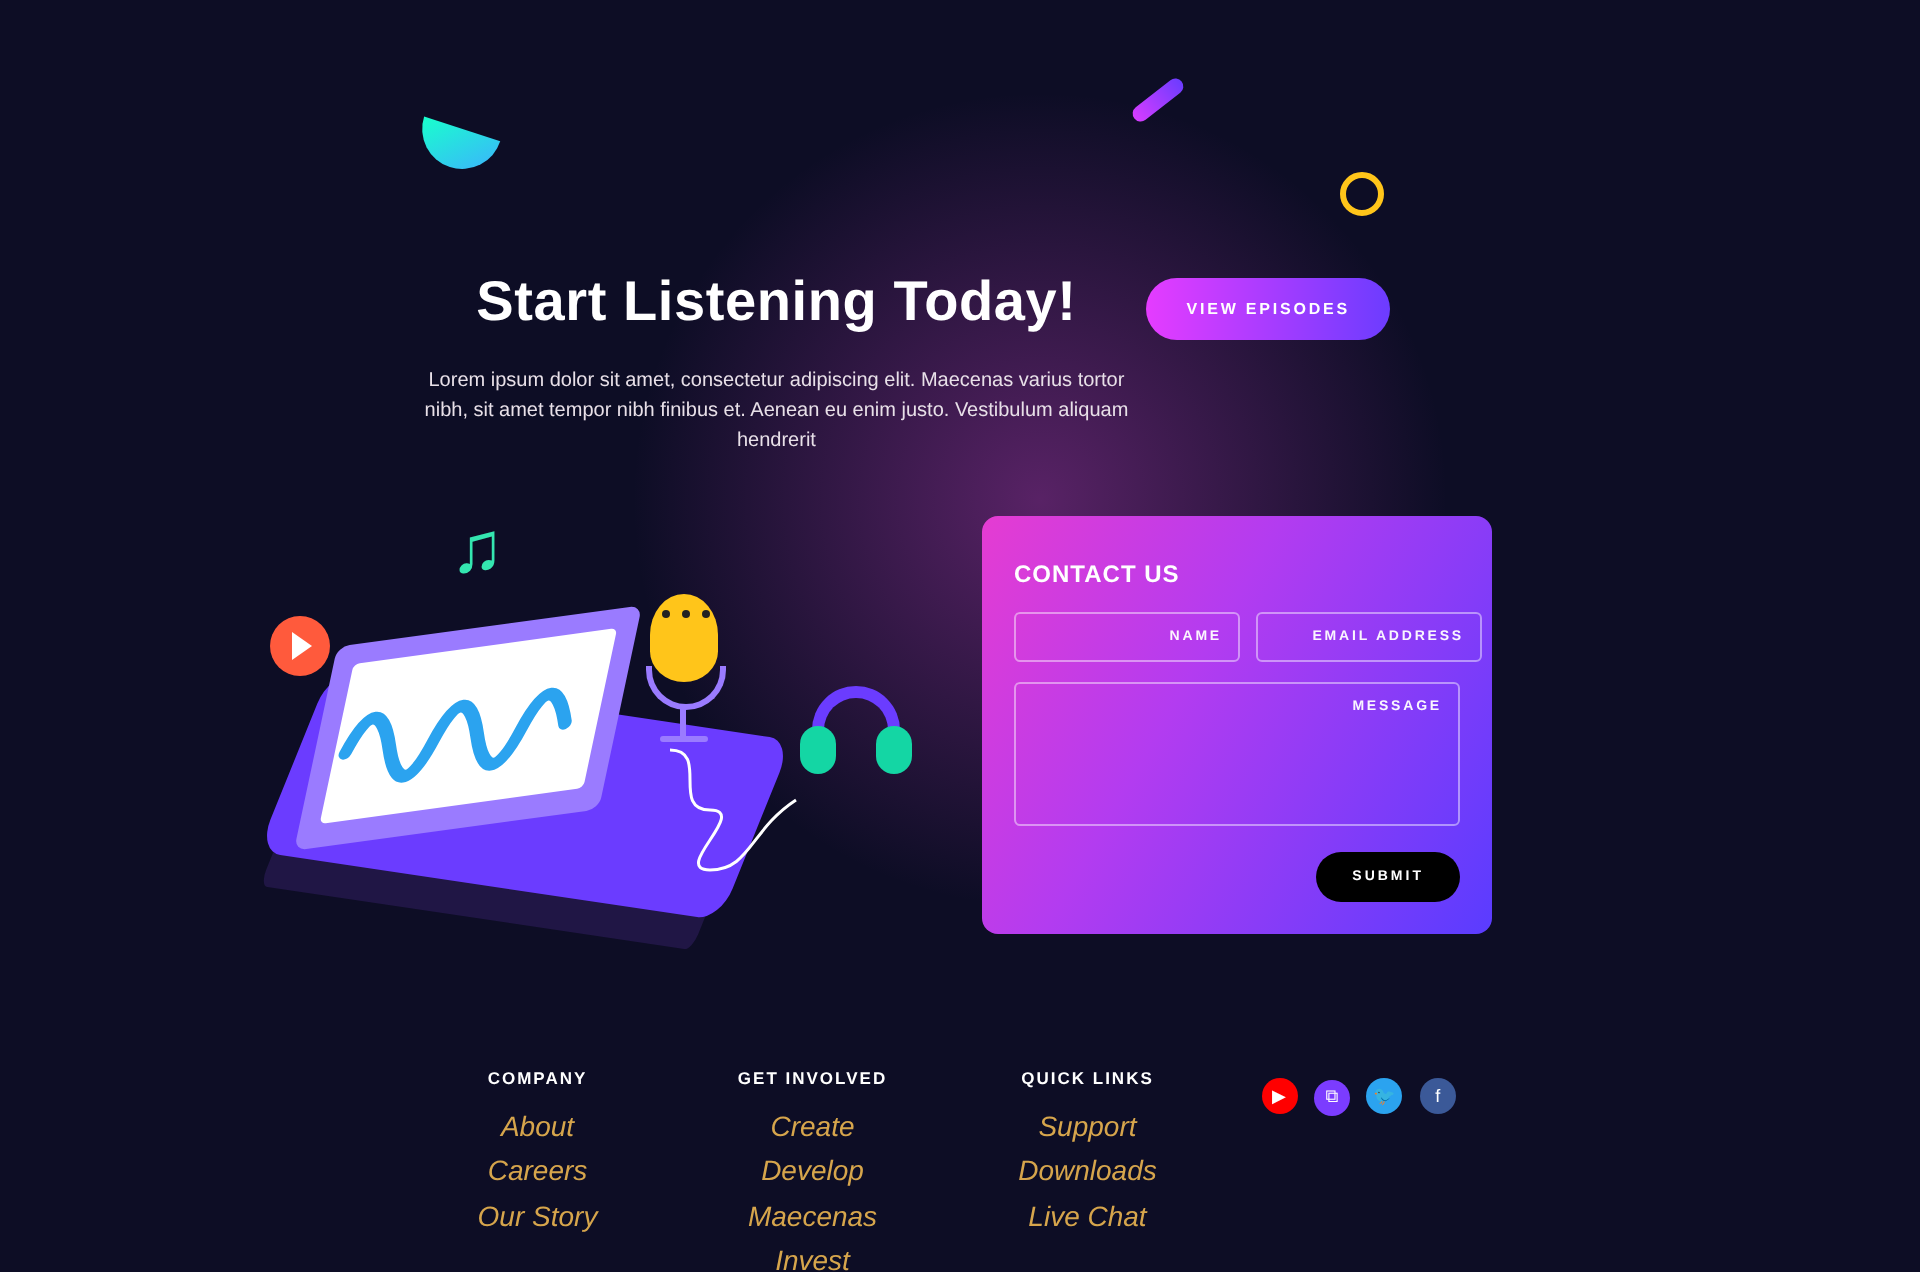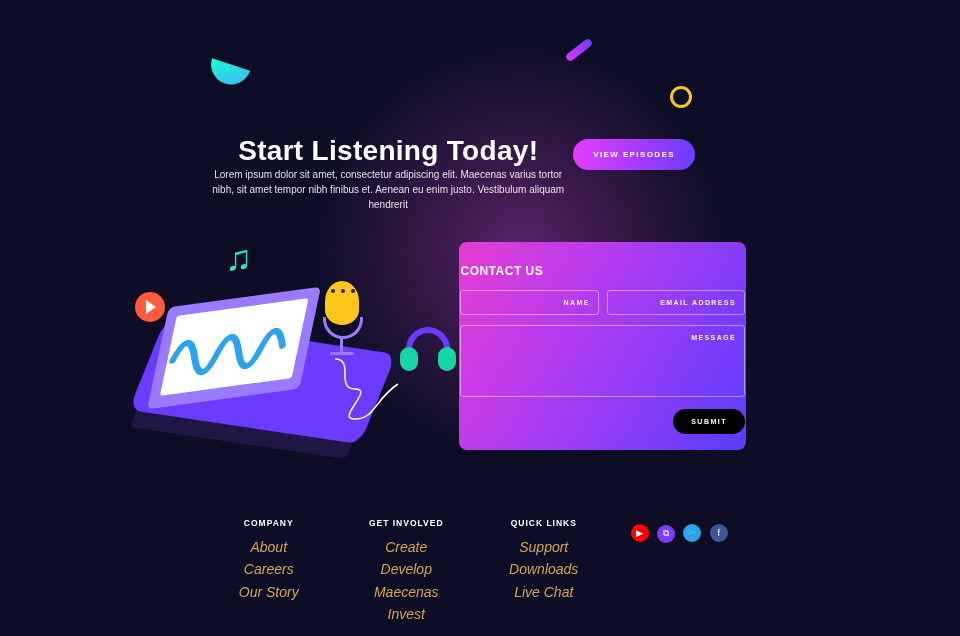--- a/index.html
+++ b/index.html
@@ -64,21 +64,21 @@
       font-size: 28px;
       font-weight: 700;
       letter-spacing: 0.3px;
       text-align: center;
     }
     .subheading {
       font-size: 10px;
       color: #e8e0e8;
       text-align: center;
       width: 370px;
-      margin: 0 auto 0;
+      margin: 16px auto 0;
       line-height: 1.5;
     }
     .view-btn {
       background: linear-gradient(90deg,#e53cff 0%,#6c3cff 100%);
       color: #fff;
       border: none;
       font-size: 8px;
       letter-spacing: 1.4px;
       font-weight: 600;
       padding: 11px 20px;
@@ -146,25 +146,25 @@
     .mic-foot { position:absolute; left:200px; top:110px; width:24px; height:3px; background:#9a7bff; border-radius:2px;}
     .mic-dot { position:absolute; width:4px;height:4px;background:#222;border-radius:50%; }
     .curly { position:absolute; left:200px; top:112px; width:90px; height:80px; }
     .headphones { position:absolute; left:270px; top:85px; width:60px; height:52px; }
     .hp-band { position:absolute; left:6px; top:0; width:44px; height:28px; border:6px solid #6b3cff; border-bottom:none; border-radius: 30px 30px 0 0;}
     .hp-cup-l { position:absolute; left:0; top:20px; width:18px; height:24px; background:#14d6a4; border-radius:9px; }
     .hp-cup-r { position:absolute; left:38px; top:20px; width:18px; height:24px; background:#14d6a4; border-radius:9px; }
 
     .contact-card {
       position: relative;
-      width: 287px;
+      width: 255px;
       margin-top: 20px;
       background: linear-gradient(120deg,#e53cd2 0%,#b33cf0 40%,#5a3cff 100%);
       border-radius: 8px;
-      padding: 22px 1px 16px;
+      padding: 22px 16px 16px;
     }
     .contact-title {
       font-size: 12px;
       font-weight: 700;
       letter-spacing: 0.5px;
       margin-bottom: 12px;
     }
     .field-row { display:flex; gap:8px; margin-bottom:10px; }
     .field {
       flex: 1;

